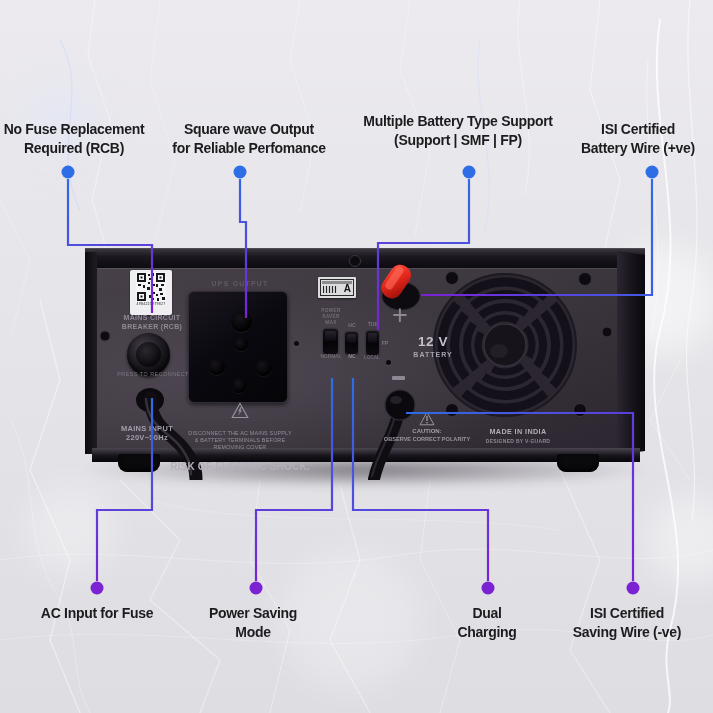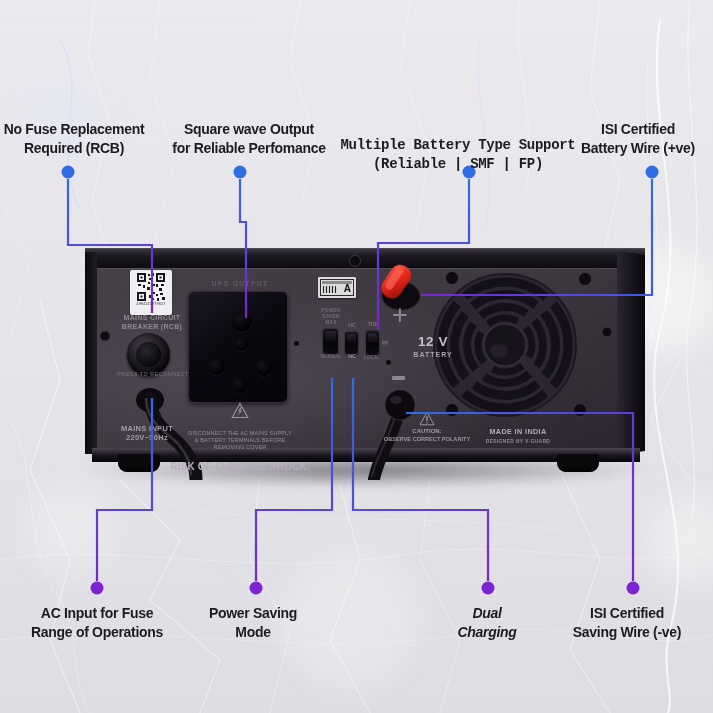--- a/index.html
+++ b/index.html
@@ -145,38 +145,37 @@
   </svg>
 
   <div class="callout-label" style="left:249px;top:120px;">
     <span>Square wave Output</span>
     <span>for Reliable Perfomance</span>
   </div>
   <div class="callout-label" style="left:74px;top:120px;">
     <span>No Fuse Replacement</span>
     <span>Required (RCB)</span>
   </div>
-  <div class="callout-label" style="left:458px;top:136px;font-family:Liberation Mono, monospace;">
+  <div class="callout-label" style="left:458px;top:112px;">
     <span>Multiple Battery Type Support</span>
-    <span>(Reliable | SMF | FP)</span>
+    <span>(Support | SMF | FP)</span>
   </div>
   <div class="callout-label" style="left:638px;top:120px;">
     <span>ISI Certified</span>
     <span>Battery Wire (+ve)</span>
   </div>
 
   <div class="callout-label" style="left:97px;top:604px;">
     <span>AC Input for Fuse</span>
-    <span>Range of Operations</span>
   </div>
   <div class="callout-label" style="left:253px;top:604px;">
     <span>Power Saving</span>
     <span>Mode</span>
   </div>
-  <div class="callout-label" style="left:487px;top:604px;font-style:italic;">
+  <div class="callout-label" style="left:487px;top:604px;">
     <span>Dual</span>
     <span>Charging</span>
   </div>
   <div class="callout-label" style="left:627px;top:604px;">
     <span>ISI Certified</span>
     <span>Saving Wire (-ve)</span>
   </div>
 
   <div class="abs dev-shadow"></div>
   <div class="abs dev-top-band"></div>

